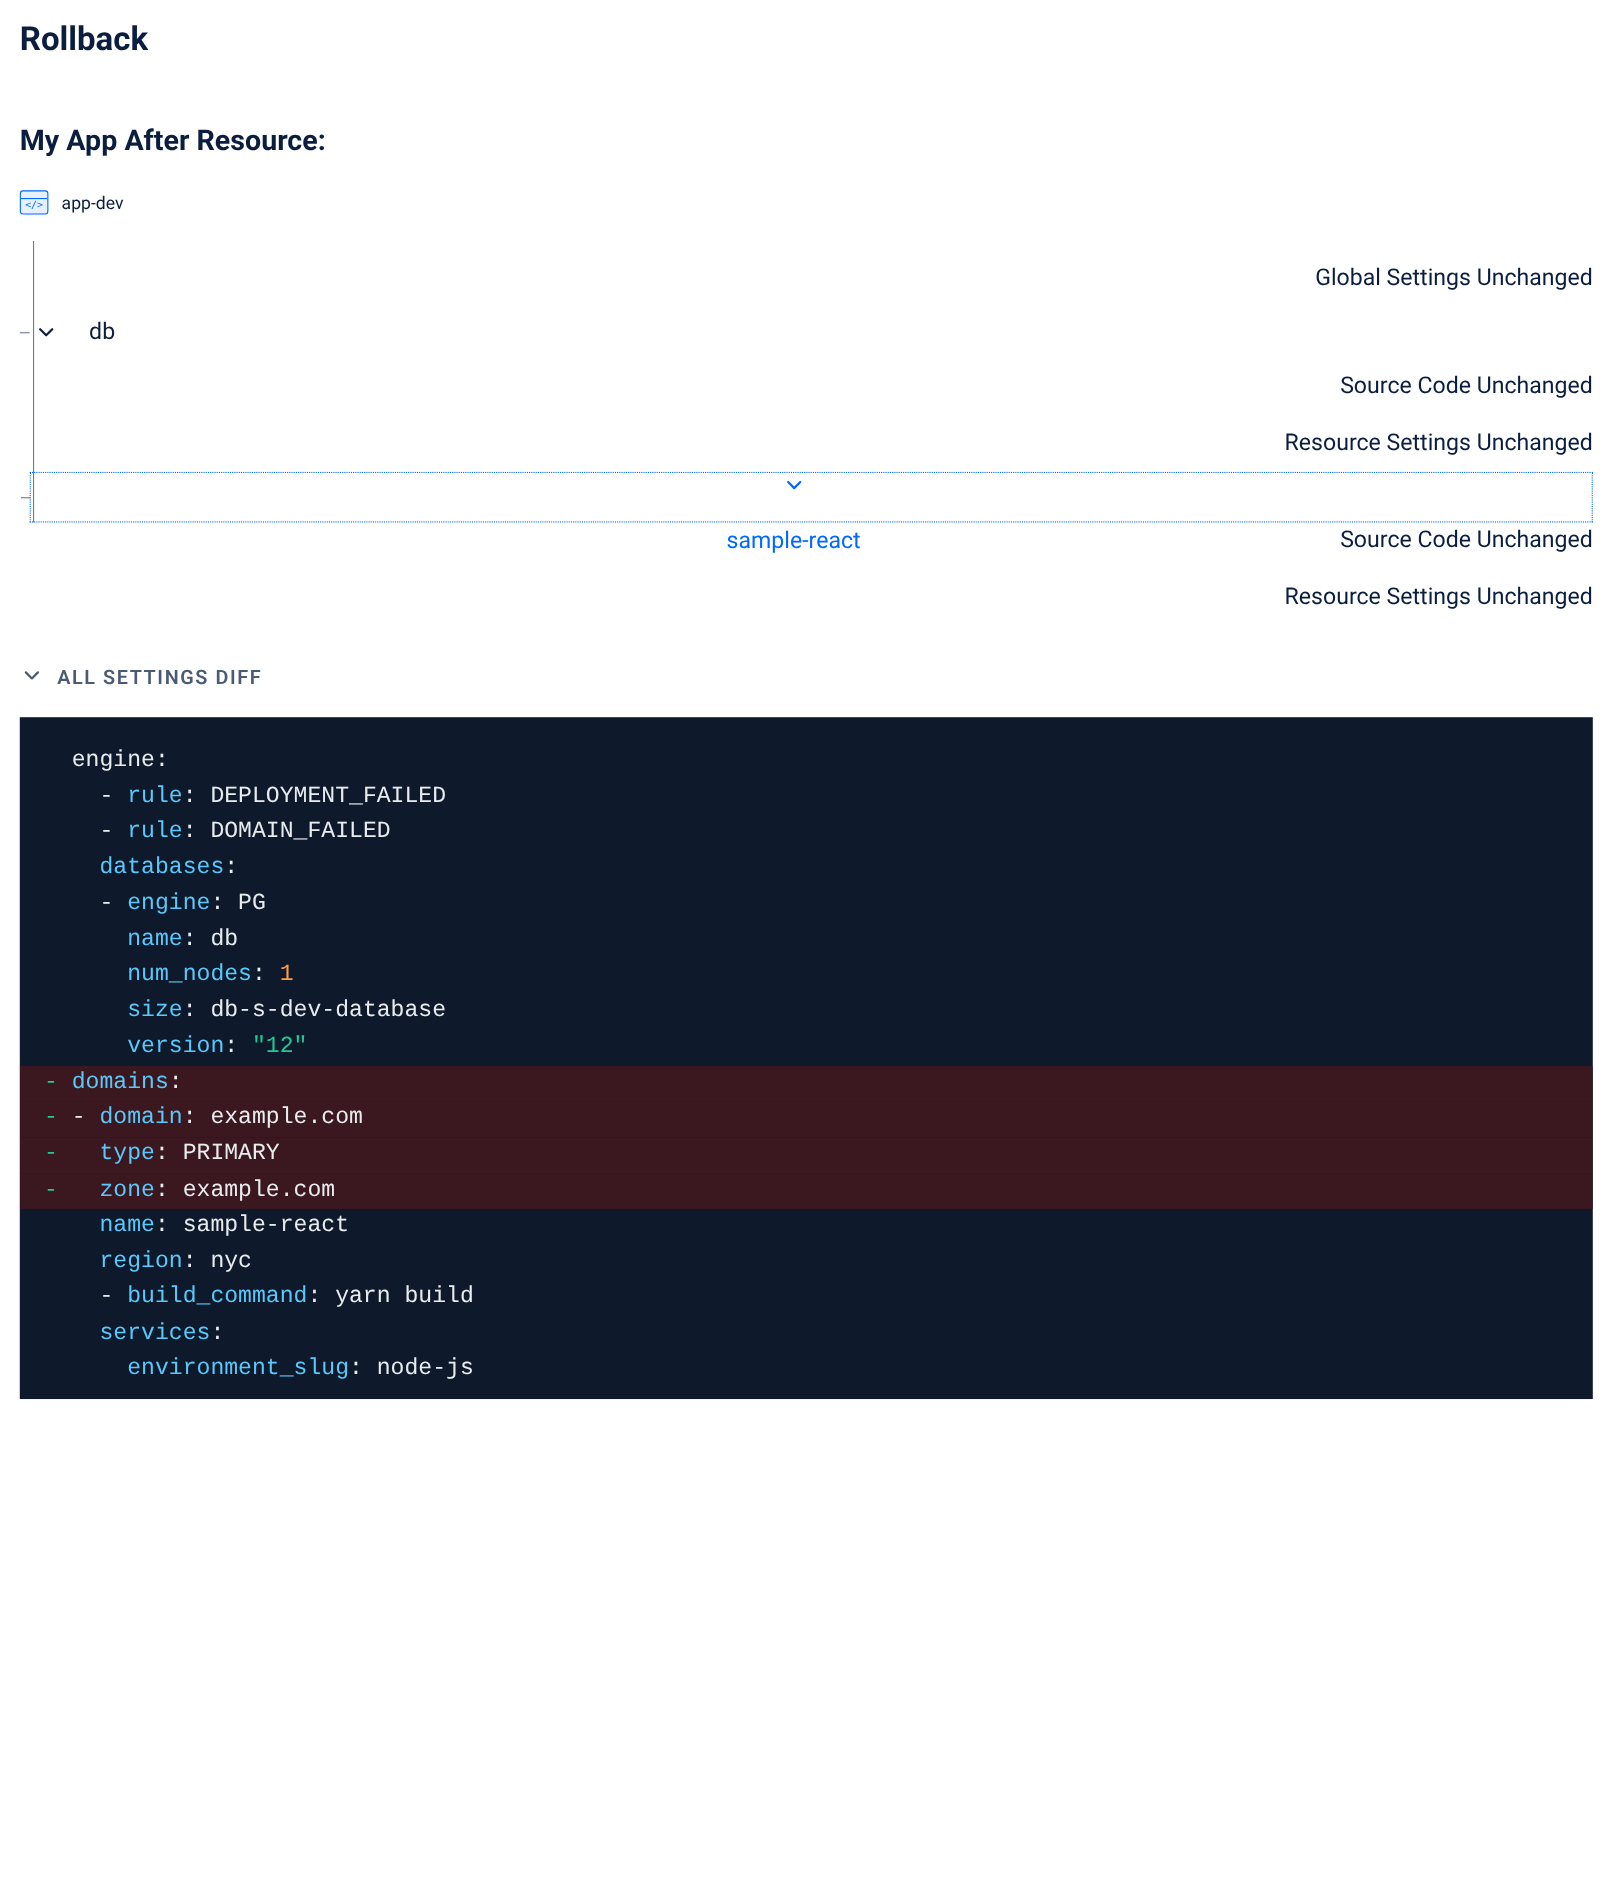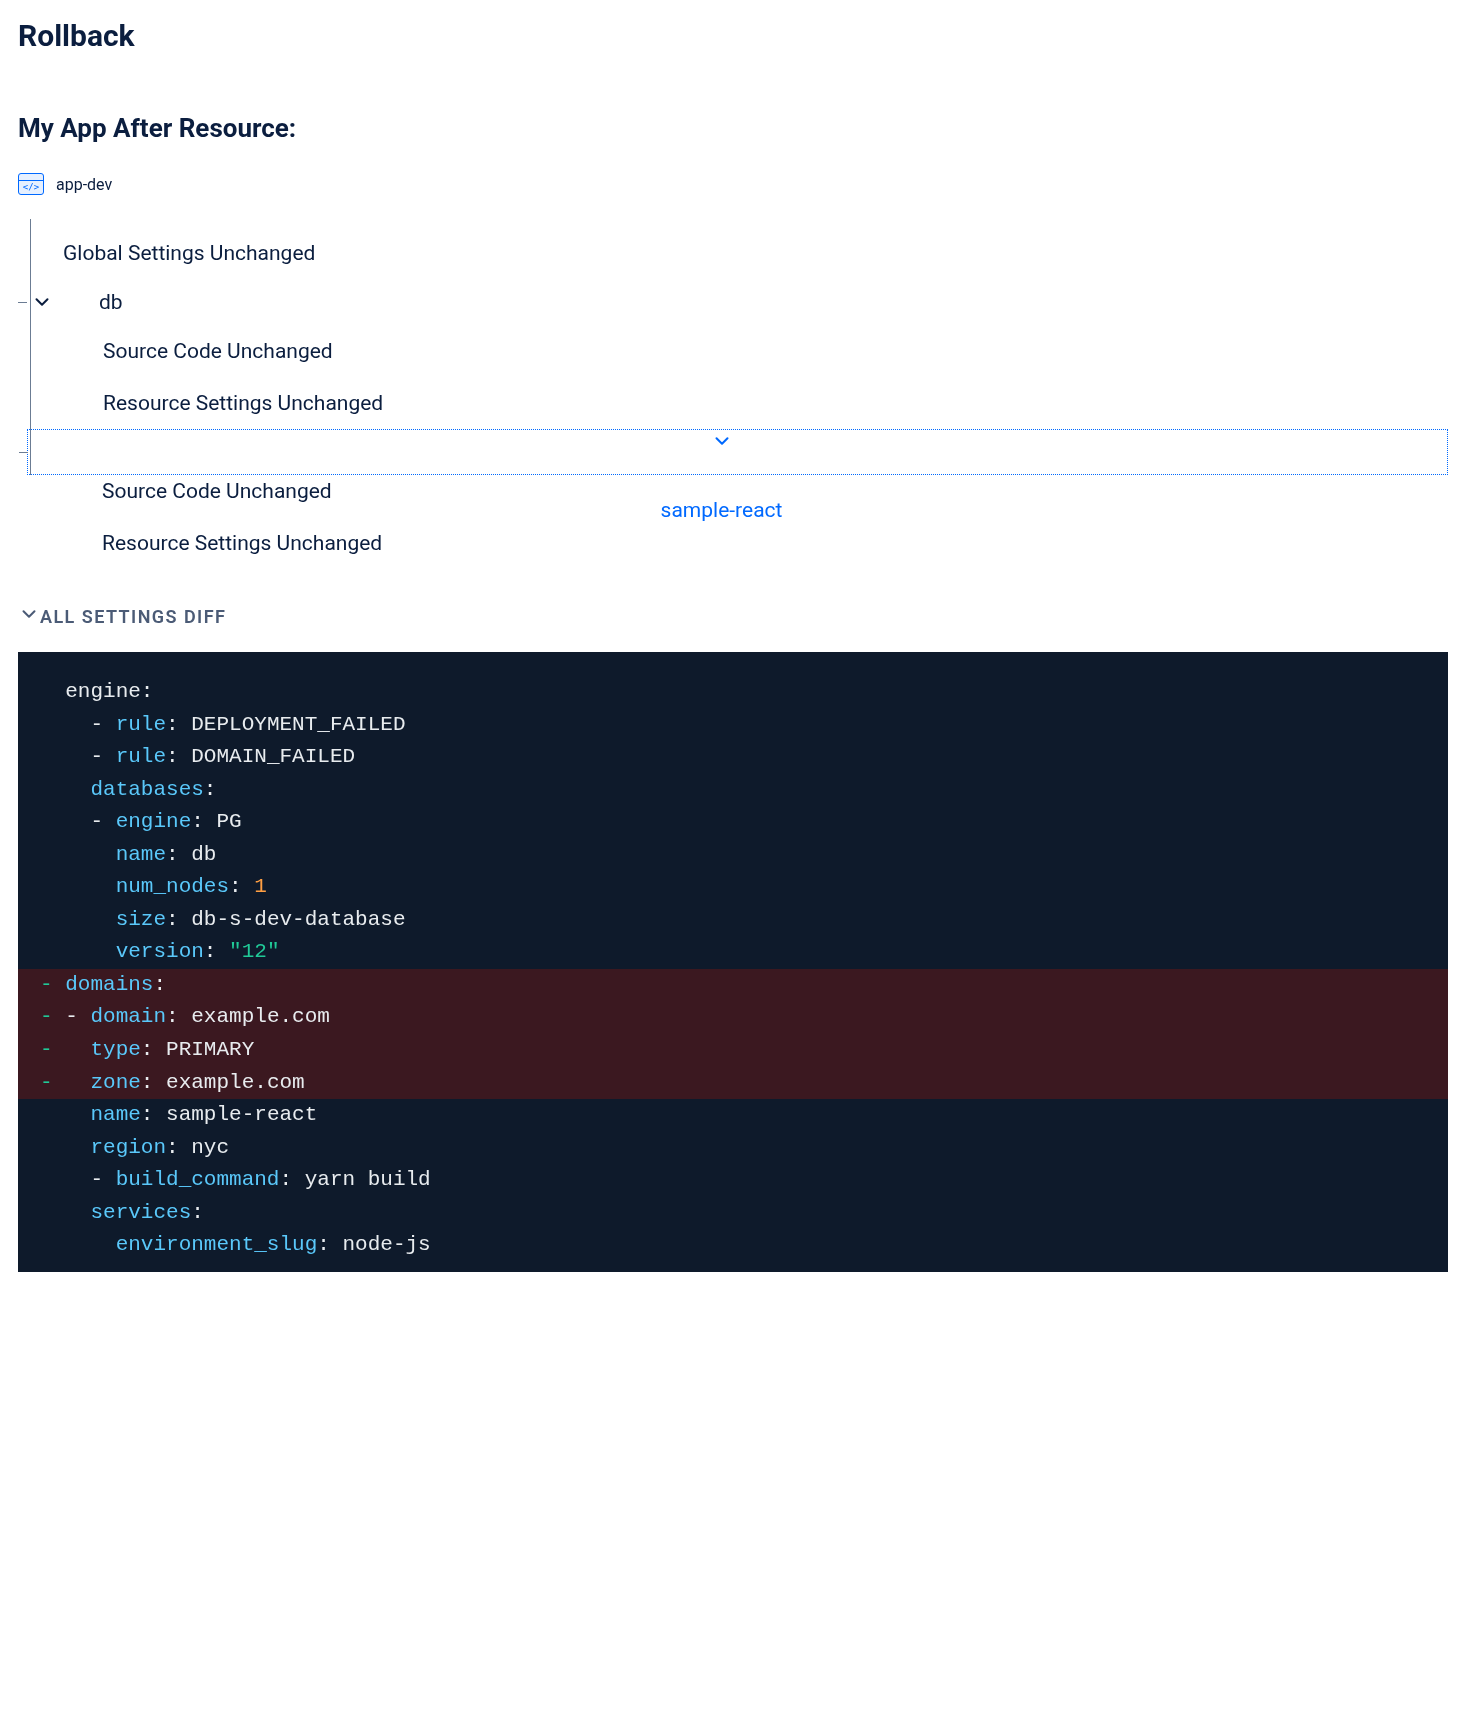--- a/index.html
+++ b/index.html
@@ -61,28 +61,29 @@
     position: relative;
     margin-left: 12px;
     padding-left: 10px;
     border-left: 1px solid #6b7c93;
     padding-top: 8px;
   }
   .tree-row {
     padding: 14px 0 14px 22px;
     font-size: 21px;
     color: #0b1e3f;
+    text-align: right;
   }
   .tree-row.tight-top { padding-top: 4px; }
   .tree-row.last { padding-bottom: 0; }
   .tree-node {
     position: relative;
     display: flex;
     align-items: center;
-    gap: 46px;
+    gap: 28px;
     height: 46px;
     margin-left: -14px;
     padding-left: 4px;
   }
   .tree-node::before {
     content: "";
     position: absolute;
     left: -9px;
     top: 50%;
     width: 9px;
@@ -101,20 +102,21 @@
   }
   .tree-node.selected .node-label { color: #0069ff; }
   .tree-sub {
     padding-left: 40px;
   }
   .tree-sub .tree-row { padding-left: 22px; }
 
   .section-toggle {
     display: flex;
     align-items: center;
+    gap: 12px;
     margin-top: 48px;
     margin-bottom: 22px;
     cursor: pointer;
   }
   .section-toggle .label {
     font-size: 18px;
     font-weight: 600;
     letter-spacing: 0.08em;
     color: #4b5b76;
   }

